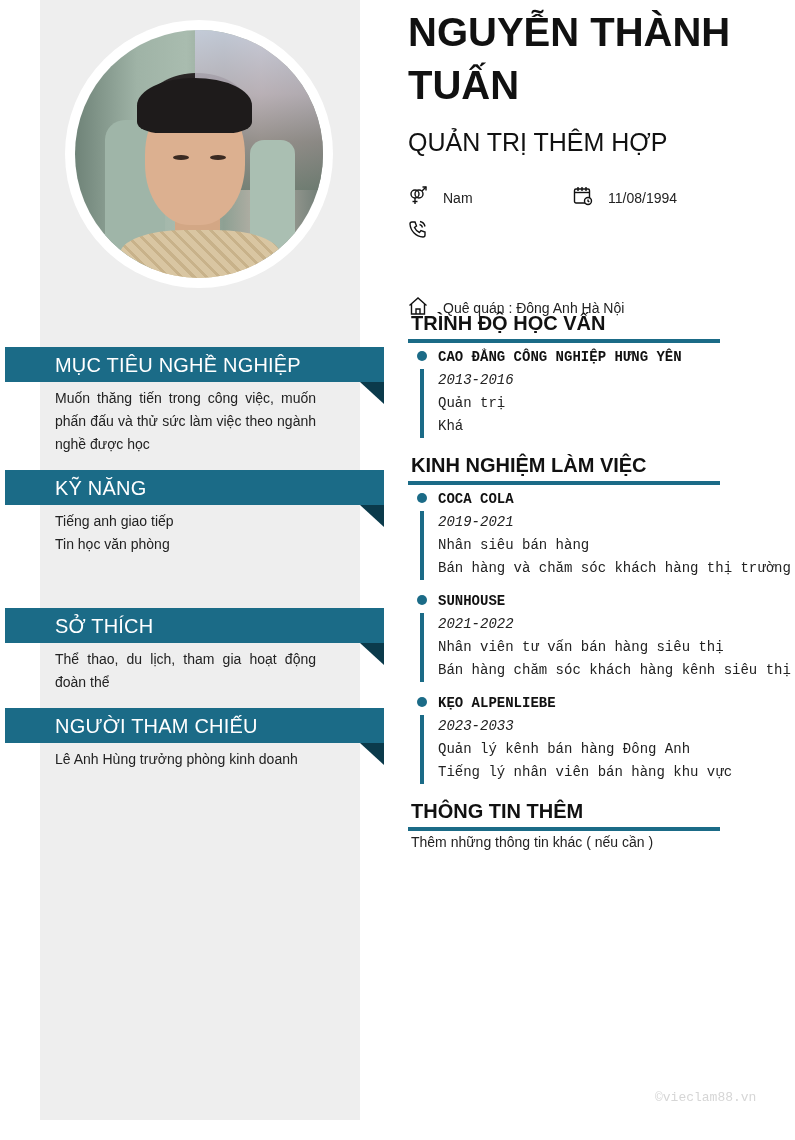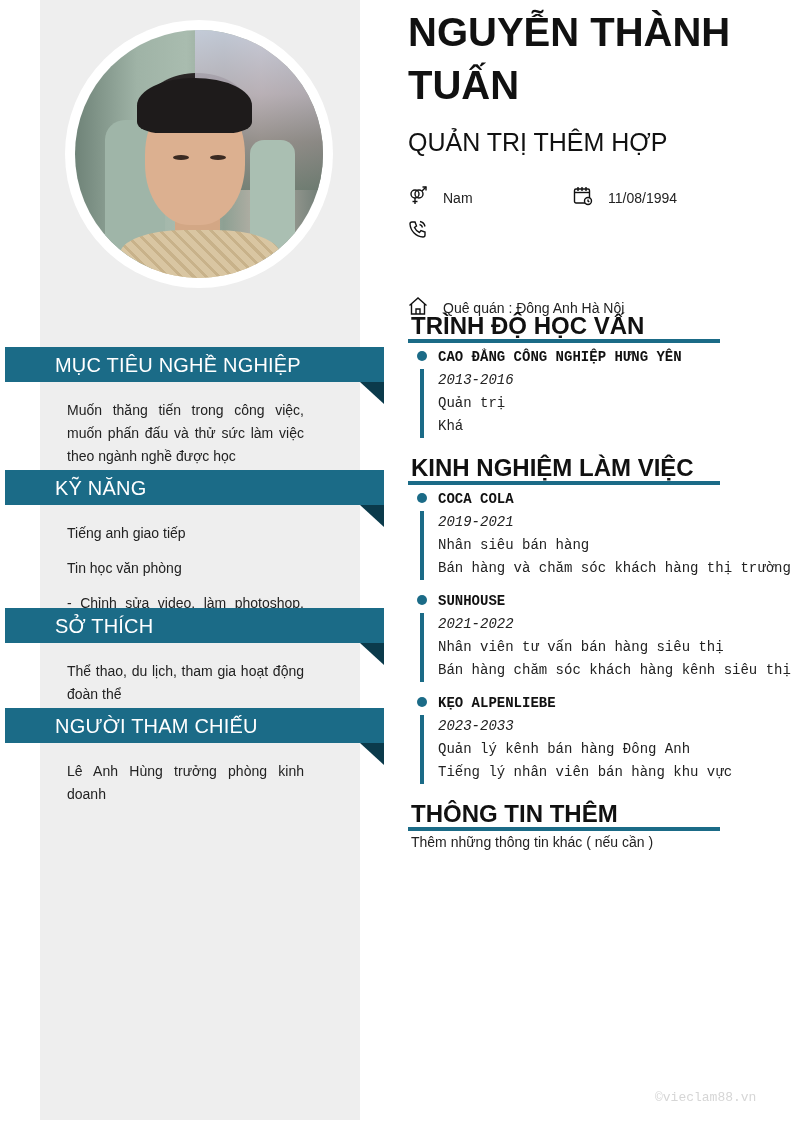--- a/index.html
+++ b/index.html
@@ -24,29 +24,29 @@
   .avatar .hair { position: absolute; left: 62px; top: 48px; width: 115px; height: 55px; background: #1e1b1b; border-radius: 50% 50% 20% 20%; }
   .avatar .shirt { position: absolute; left: 45px; top: 200px; width: 160px; height: 60px; background: repeating-linear-gradient(45deg, #d9c6a2 0 6px, #c8b28a 6px 9px); border-radius: 40% 40% 0 0; }
   .avatar .neck { position: absolute; left: 100px; top: 180px; width: 45px; height: 40px; background: #d3a785; }
   .avatar .eye { position: absolute; top: 125px; width: 16px; height: 5px; background: #3a2a22; border-radius: 50%; }
 
   .ribbon { position: absolute; left: 5px; width: 379px; height: 35px; background: #1b6b87; }
   .ribbon-title { position: absolute; left: 50px; top: 50%; transform: translateY(-50%); color: #fff; font-weight: normal; font-size: 20px; letter-spacing: 0.2px; }
   .ribbon-fold { position: absolute; left: 360px; width: 0; height: 0; border-top: 22px solid #0b3a4b; border-left: 24px solid transparent; }
 
   .side-text { position: absolute; left: 55px; width: 261px; font-size: 14px; line-height: 23px; color: #222; text-align: justify; }
-  .side-text p { margin: 12px; }
+  .side-text p { margin: 0; }
 
   .name { position: absolute; left: 408px; top: 6px; width: 370px; font-size: 40px; line-height: 53px; font-weight: bold; color: #111; }
   .role { position: absolute; left: 408px; top: 128px; font-size: 25px; color: #111; }
 
   .info { position: absolute; font-size: 14px; color: #222; display: flex; align-items: flex-end; }
   .info svg { width: 20px; height: 20px; margin-right: 15px; }
 
-  .sec-title { position: absolute; left: 411px; font-size: 24px; font-weight: bold; color: #111; }
+  .sec-title { position: absolute; left: 411px; font-size: 20px; font-weight: bold; color: #111; }
   .sec-rule { position: absolute; left: 408px; width: 312px; height: 4px; background: #1b6b87; }
 
   .tl { position: absolute; left: 408px; width: 320px; }
   .tl-dot { position: absolute; left: 9px; top: 5px; width: 10px; height: 10px; border-radius: 50%; background: #1b6b87; }
   .tl-bar { position: absolute; left: 12px; width: 4px; background: #1b6b87; }
   .tl-line { position: absolute; left: 30px; font-size: 14px; line-height: 23px; color: #222; white-space: nowrap; font-family: Liberation Mono, monospace; }
   .tl-head { font-weight: bold; color: #111; }
   .tl-date { font-style: italic; }
 
   .extra { position: absolute; left: 411px; top: 834px; font-size: 14px; color: #222; }
@@ -79,21 +79,20 @@
   <p>Muốn thăng tiến trong công việc, muốn phấn đấu và thử sức làm việc theo ngành nghề được học</p>
 </div>
 
 <div class="ribbon" style="top:470px">
   <span class="ribbon-title">KỸ NĂNG</span>
 </div>
 <div class="ribbon-fold" style="top:505px"></div>
 <div class="side-text" style="top:510px">
   <p>Tiếng anh giao tiếp</p>
   <p>Tin học văn phòng</p>
-  <p>- Chỉnh sửa video, làm photoshop, lightroom</p>
 </div>
 
 <div class="ribbon" style="top:608px">
   <span class="ribbon-title">SỞ THÍCH</span>
 </div>
 <div class="ribbon-fold" style="top:643px"></div>
 <div class="side-text" style="top:648px">
   <p>Thể thao, du lịch, tham gia hoạt động đoàn thể</p>
 </div>
 

